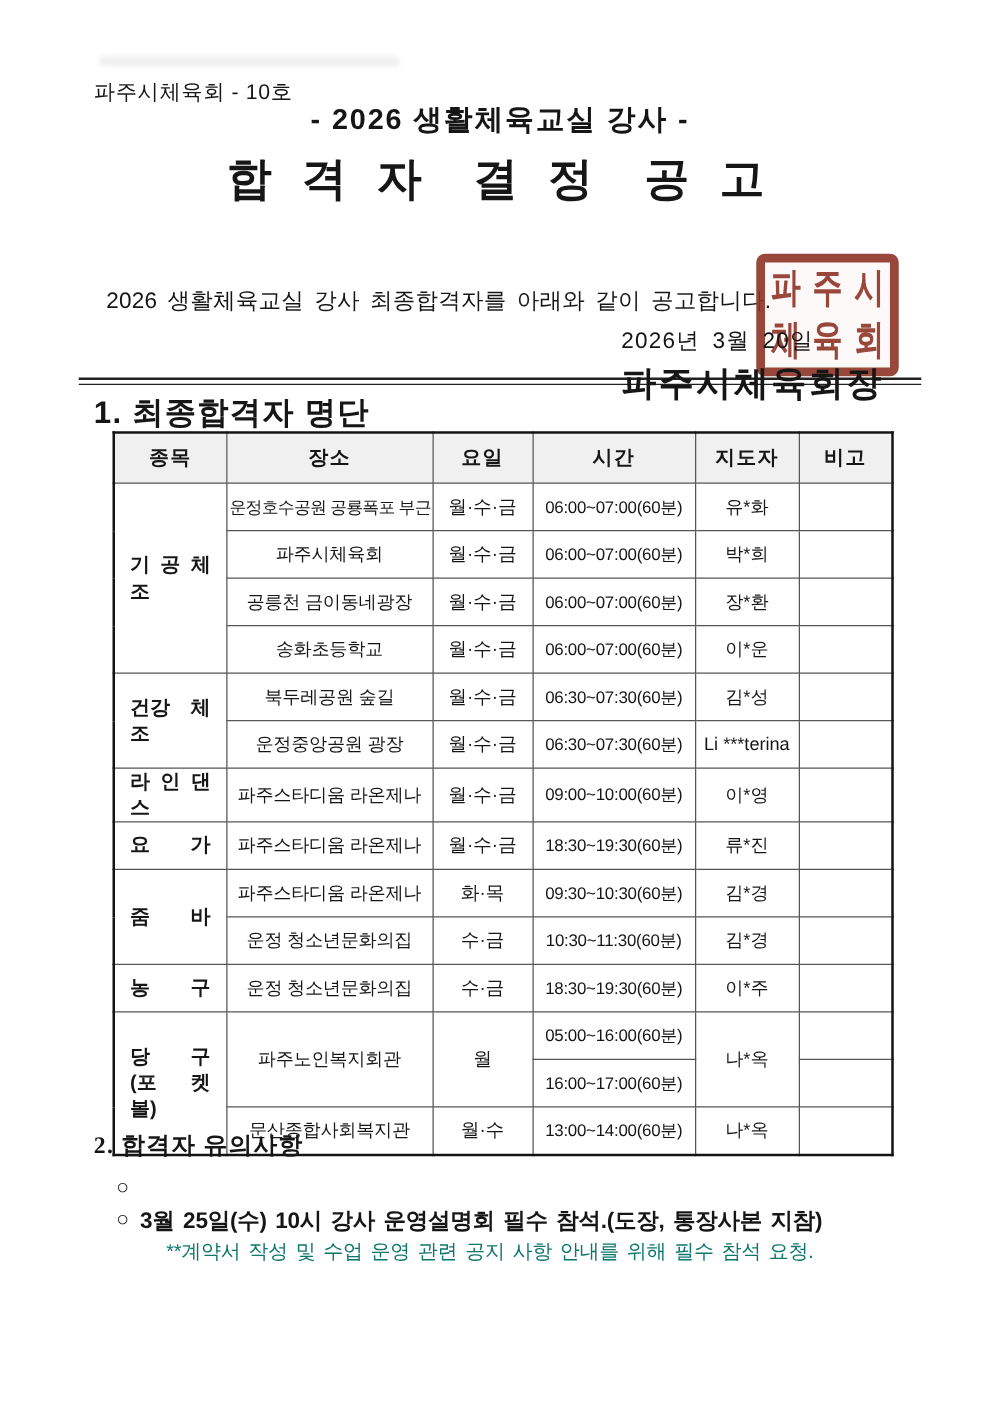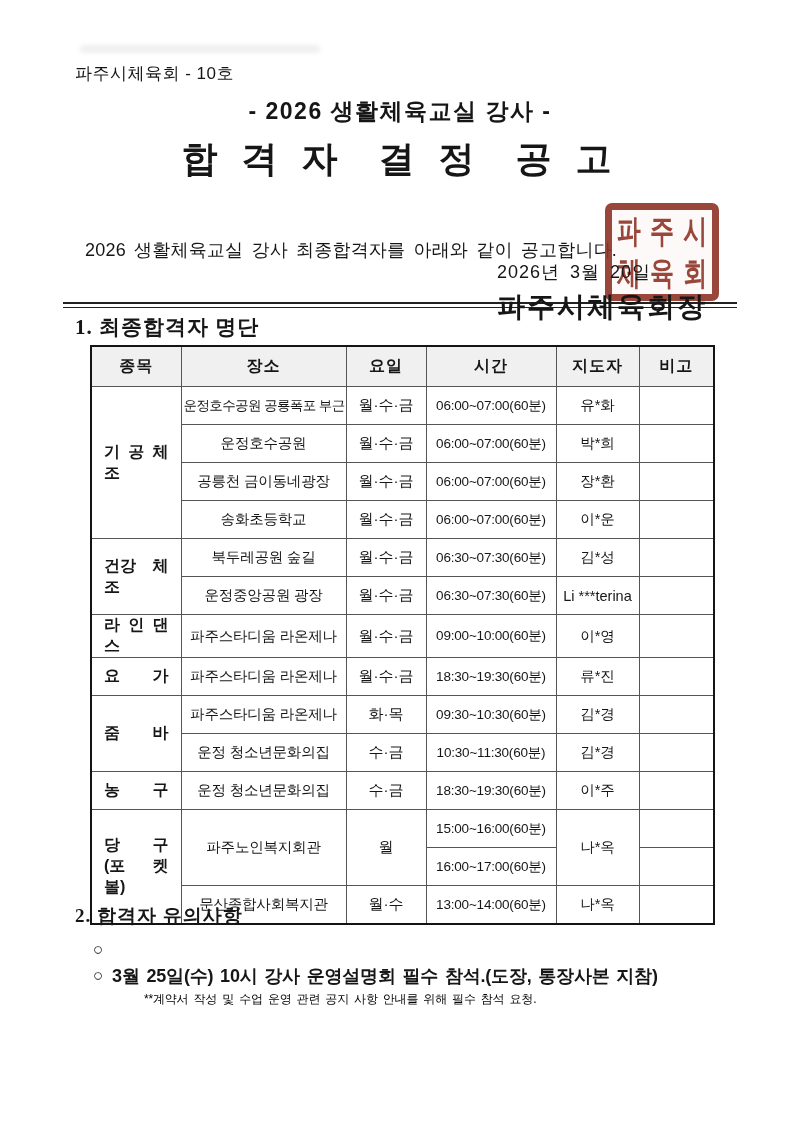--- a/index.html
+++ b/index.html
@@ -12,29 +12,29 @@
     overflow:hidden;
   }
   .scan-artifact{
     position:absolute;top:45px;left:80px;width:240px;height:8px;
     background:#9a9a9a;opacity:.15;filter:blur(2px);border-radius:3px;
   }
   .doc-number{
     position:absolute;top:62px;left:75px;
     font-size:17px;letter-spacing:.5px;
   }
-  .title-block{position:absolute;top:96px;left:0;width:800px;text-align:center;}
+  .title-block{position:absolute;top:80px;left:0;width:800px;text-align:center;}
   .title-sub{
     font-size:23px;font-weight:bold;letter-spacing:1.5px;white-space:pre;
   }
   .title-main{
     margin-top:8px;font-size:36px;font-weight:bold;letter-spacing:7px;white-space:pre;
   }
   .intro{
-    position:absolute;top:238px;left:85px;width:560px;
+    position:absolute;top:228px;left:85px;width:560px;
     font-size:18px;word-spacing:3px;letter-spacing:.2px;
   }
   .sign-block{
     position:absolute;top:260px;right:65px;text-align:left;z-index:2;
   }
   .issue-date{font-size:18px;letter-spacing:1px;word-spacing:4px;}
   .issuer{margin-top:4px;font-size:28px;font-weight:bold;letter-spacing:2px;}
   .stamp{
     position:absolute;top:203px;right:53px;width:100px;height:84px;
     border:7px solid #8e3425;border-radius:7px;
@@ -45,21 +45,21 @@
   .stamp span{
     font-family:"Liberation Serif", serif;font-weight:bold;font-size:24px;
     transform:scaleY(1.35);line-height:1;
   }
   .divider{
     position:absolute;top:302px;left:63px;width:674px;height:3px;
     border-top:2.5px solid #222;border-bottom:1px solid #222;
   }
   .s1-heading{
     position:absolute;top:313px;left:75px;
-    font-family:Liberation Serif, serif;font-size:21px;font-weight:bold;letter-spacing:1px;text-align:center;
+    font-family:Liberation Sans, sans-serif;font-size:25px;font-weight:bold;letter-spacing:1px;text-align:center;
   }
   table.pass-table{
     position:absolute;top:345px;left:90px;
     border-collapse:collapse;table-layout:fixed;width:623px;
     border:2px solid #141414;
   }
   .pass-table th,.pass-table td{
     border:1px solid #555;text-align:center;vertical-align:middle;
     padding:0 2px;overflow:hidden;
   }
@@ -78,22 +78,22 @@
   .s2-heading{
     font-family:"Liberation Serif", serif;font-size:19px;font-weight:bold;letter-spacing:1px;
   }
   .notice-list{margin-top:8px;margin-left:18px;}
   .notice-item{
     display:flex;align-items:flex-start;
     font-size:18px;font-weight:bold;line-height:1.45;word-spacing:2px;letter-spacing:-.2px;
   }
   .notice-marker{margin-right:9px;font-weight:normal;font-size:17px;line-height:1.5;}
   .footnote{
-    margin-top:2px;margin-left:51px;
-    font-size:12px;font-weight:normal;word-spacing:2px;letter-spacing:-.2px;color:#000000;
+    margin-top:2px;margin-left:40px;
+    font-size:16px;font-weight:normal;word-spacing:2px;letter-spacing:-.2px;color:#0f766e;
   }
 </style>
 </head>
 <body>
 
 <div class="page">
 
   <div class="scan-artifact"></div>
 
   <div class="doc-number">파주시체육회 - 10호</div>
@@ -147,21 +147,21 @@
         <td class="cat" rowspan="4">
             <div>기 공 체 조</div>
           </td>
         <td class="col-place condensed">운정호수공원 공룡폭포 부근</td>
         <td class="col-days">월·수·금</td>
         <td class="col-time">06:00~07:00(60분)</td>
         <td class="col-coach">유*화</td>
         <td class="col-note"></td>
       </tr>
       <tr>
-        <td class="col-place">운정호수공원</td>
+        <td class="col-place">파주시체육회</td>
         <td class="col-days">월·수·금</td>
         <td class="col-time">06:00~07:00(60분)</td>
         <td class="col-coach">박*희</td>
         <td class="col-note"></td>
       </tr>
       <tr>
         <td class="col-place">공릉천 금이동네광장</td>
         <td class="col-days">월·수·금</td>
         <td class="col-time">06:00~07:00(60분)</td>
         <td class="col-coach">장*환</td>
@@ -238,21 +238,21 @@
         <td class="col-coach">이*주</td>
         <td class="col-note"></td>
       </tr>
       <tr>
         <td class="cat" rowspan="3">
           <div>당 구</div>
           <div>(포 켓 볼)</div>
         </td>
         <td class="col-place" rowspan="2">파주노인복지회관</td>
         <td class="col-days" rowspan="2">월</td>
-        <td class="col-time">15:00~16:00(60분)</td>
+        <td class="col-time">05:00~16:00(60분)</td>
         <td class="col-coach" rowspan="2">나*옥</td>
         <td class="col-note"></td>
       </tr>
       <tr>
         <td class="col-time">16:00~17:00(60분)</td>
         <td class="col-note"></td>
       </tr>
       <tr>
         <td class="col-place">문산종합사회복지관</td>
         <td class="col-days">월·수</td>

